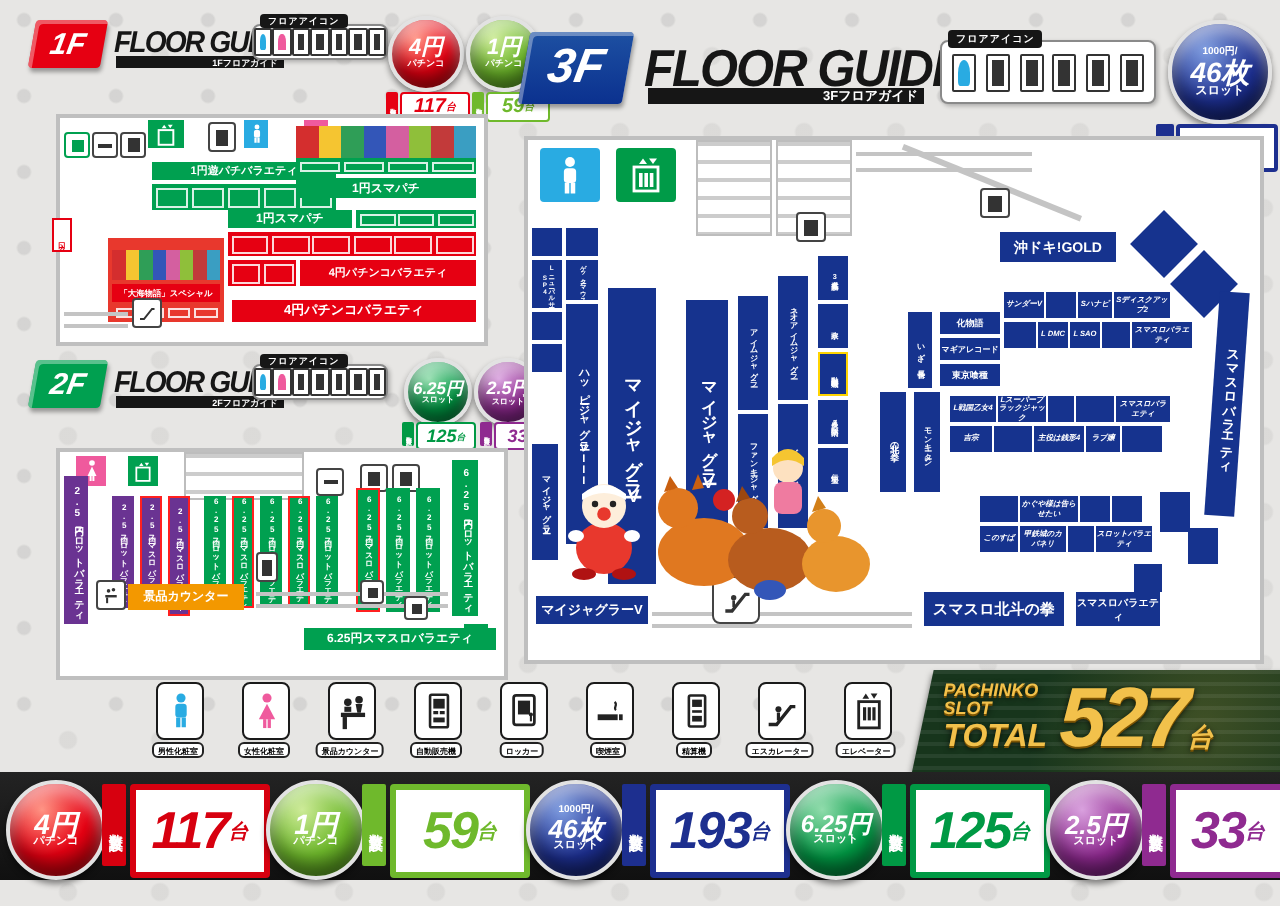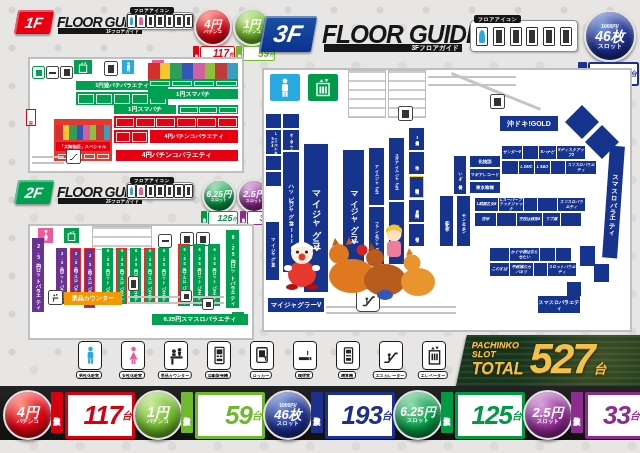--- a/index.html
+++ b/index.html
@@ -35,21 +35,21 @@
   .mg.c2::after{background:#ef5a9d;border-radius:50% 50% 0 0}
   
   .sph{position:absolute;border-radius:50%;display:flex;flex-direction:column;align-items:center;justify-content:center;color:#fff;font-style:italic;font-weight:900;text-align:center;line-height:1;border:2px solid #e2e2e2;box-shadow:0 2px 3px rgba(0,0,0,.45),inset 0 -7px 9px rgba(0,0,0,.4),inset 0 5px 7px rgba(255,255,255,.5)}
   .sph-red{background:radial-gradient(circle at 35% 28%,#ff9383,#e60012 52%,#8c0006)}
   .sph-grn{background:radial-gradient(circle at 35% 28%,#cdeb97,#6fb92c 52%,#33680d)}
   .sph-blu{background:radial-gradient(circle at 35% 28%,#7e9ce0,#1d2f8f 55%,#091245)}
   .sph-grn2{background:radial-gradient(circle at 35% 28%,#8fdcab,#009944 55%,#004d22)}
   .sph-pur{background:radial-gradient(circle at 35% 28%,#d9a0de,#8f2a90 55%,#470c4d)}
   .cstrip{position:absolute;color:#fff;display:flex;align-items:center;justify-content:center;border-radius:1px}
   .cstrip span{writing-mode:vertical-rl;text-orientation:upright;font-weight:700;line-height:1;letter-spacing:-0.5px}
-  .cbox{position:absolute;background:#fff;display:flex;align-items:center;justify-content:flex-end;font-style:italic;font-weight:900;border-radius:2px}
+  .cbox{position:absolute;background:#fff;display:flex;align-items:center;justify-content:center;font-style:italic;font-weight:900;border-radius:2px}
   
   .licon{position:absolute;width:22px;height:27px;background:#fff;border:1.8px solid #1a1a1a;border-radius:4px;display:flex;align-items:center;justify-content:center}
   .plabel{position:absolute;background:#fff;border:1px solid #222;border-radius:3px;font-size:4px;padding:0.5px 2px;font-weight:700;white-space:nowrap;text-align:center;transform:translateX(-50%)}
   .stairs{position:absolute;border:1.5px solid #bdbdbd;background:repeating-linear-gradient(180deg,#ccc 0 2px,#fff 2px 9px)}
   .wline{position:absolute;background:#c4c4c4}
   .miconbox{position:absolute;background:#fff;border:1.2px solid #444;border-radius:2px;display:flex;align-items:center;justify-content:center}
   .gold{color:#f2c14b;font-style:italic;font-weight:900;text-shadow:0 1px 0 #7c5403,0 1px 3px rgba(0,0,0,.8);line-height:1}
 </style>
 </head>
 <body>
@@ -500,20 +500,21 @@
     <div class="wline" style="left:62px;top:236px;width:130px;height:2px"></div>
     <div class="wline" style="left:62px;top:242px;width:130px;height:2px"></div>
     <div class="miconbox" style="left:92px;top:218px;width:22px;height:22px;border-radius:4px">
         <svg width="15" height="15" viewBox="0 0 18 18">
           <path d="M2 15h4l8-10h2.5" fill="none" stroke="#333" stroke-width="2"></path>
           <circle cx="7" cy="7" r="1.6" fill="#333"></circle>
           <rect x="6.2" y="8.6" width="1.6" height="4" fill="#333"></rect>
         </svg>
       </div>
     <div class="hb bl" style="left:4px;top:228px;width:56px;height:14px;font-size:6.5px">マイジャグラーV</div>
+    <div class="hb bl" style="left:198px;top:226px;width:70px;height:17px;font-size:7.5px">スマスロ北斗の拳</div>
     <div class="hb bl" style="left:274px;top:226px;width:42px;height:17px;font-size:5px">スマスロバラエティ</div>
 
     <svg class="abs" style="left:18px;top:168px" width="40" height="52" viewBox="0 0 40 52">
       <ellipse cx="20" cy="36" rx="14" ry="13" fill="#e8382d"></ellipse>
       <ellipse cx="10" cy="49" rx="6" ry="3" fill="#b01212"></ellipse>
         <ellipse cx="30" cy="49" rx="6" ry="3" fill="#b01212"></ellipse>
       <circle cx="20" cy="15" r="11" fill="#fdeedb"></circle>
       <path d="M9 9 Q20 0 31 9 L31 12 Q20 5 9 12 Z" fill="#fff"></path>
       <circle cx="15.5" cy="14" r="1.6" fill="#222"></circle>
         <circle cx="24.5" cy="14" r="1.6" fill="#222"></circle>

